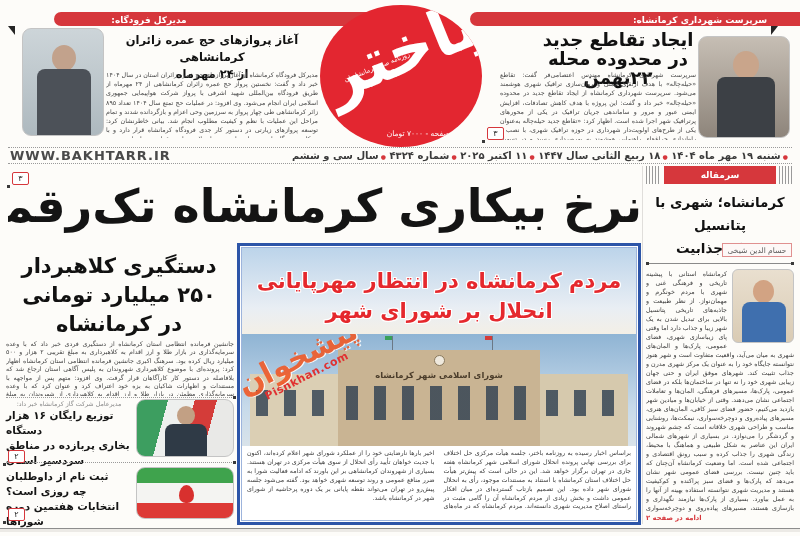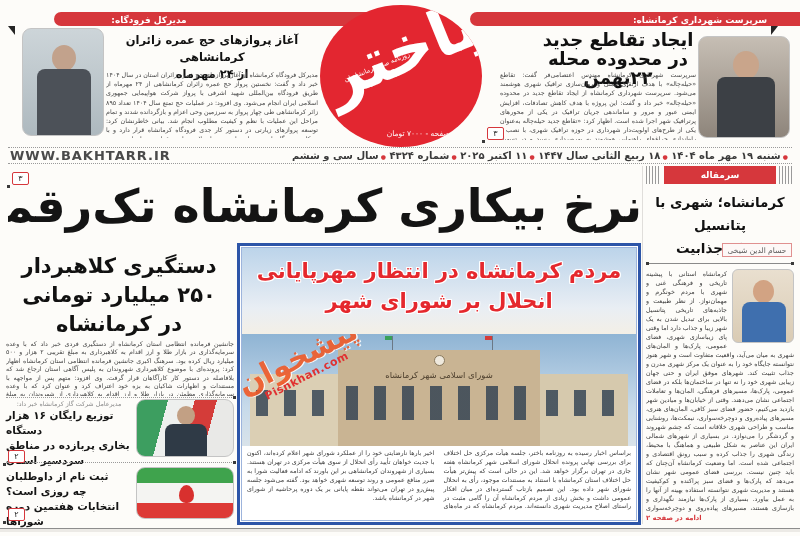--- a/index.html
+++ b/index.html
@@ -94,30 +94,30 @@
   .teaser2 { top:465px; height:56px; }
   .teaser .kicker2 { position:absolute; left:0; top:2px; width:126px; text-align:center; font-size:6.3px; color:#8a8a8a; }
   .teaser .t-headline { position:absolute; left:0; width:126px; text-align:left; font-weight:bold;
                         color:#151515; font-size:10.5px; line-height:15px; }
   .teaser1 .t-headline { top:10px; } .teaser2 .t-headline { top:4px; }
   
   .frame { position:absolute; left:237px; top:243px; width:404px; height:282px;
            border:3px solid #2d55a8; background:#fff;
            box-shadow:inset 0 0 0 1px #fff, inset 0 0 0 2px #9db4dc; z-index:2; }
   .poster { position:absolute; left:2px; right:2px; top:2px; height:86px; overflow:hidden;
-            background:linear-gradient(180deg,#bcd4ea,#e9eef4 70%,#f3efe6); text-align:center; padding-top:8px; }
+            background:linear-gradient(180deg,#bcd4ea,#e9eef4 70%,#f3efe6); text-align:center; padding-top:18px; }
   .poster-line { display:block; font-size:21px; font-weight:bold; color:#e5282d; line-height:30px;
                  text-shadow:1px 0 #fff,-1px 0 #fff,0 1px #fff,0 -1px #fff,1px 1px #fff,-1px -1px #fff,1px -1px #fff,-1px 1px #fff; }
   .cphoto { position:absolute; left:2px; right:2px; top:88px; height:112px; overflow:hidden;
             background:linear-gradient(180deg,#8fb4d4,#c7daea 65%,#d9e3ea); }
   .bld-center { position:absolute; left:96px; right:96px; top:16px; bottom:0; background:#c9b493; }
   .bld-wing-l { position:absolute; left:8px;  width:88px; top:40px; bottom:0; background:#dbcfb4; }
   .bld-wing-r { position:absolute; right:8px; width:88px; top:40px; bottom:0; background:#d6c9ad; }
   .bld-sign { position:absolute; left:0; right:0; top:20px; text-align:center; font-size:8.5px;
-              font-weight:normal; color:#4c3e2c; }
+              font-weight:bold; color:#4c3e2c; }
   .bld-emblem { position:absolute; left:50%; top:5px; width:11px; height:11px; margin-left:-5px;
                 border-radius:50%; background:#efe9dd; border:1px solid #8a7a5e; }
   .bld-winrow { position:absolute; height:26px;
                 background:repeating-linear-gradient(90deg, rgba(45,62,80,.8) 0 12px, transparent 12px 28px); }
   .win-c { left:104px; right:104px; top:52px; height:34px; }
   .win-l { left:14px; width:76px; top:56px; }
   .win-r { right:14px; width:76px; top:56px; }
   .flagpole { position:absolute; width:1px; height:16px; background:#6b7886; top:2px; }
   .flagcloth { position:absolute; width:7px; height:4px; top:2px; }
   .watermark { position:absolute; left:-8px; top:8px; width:132px; text-align:center;

